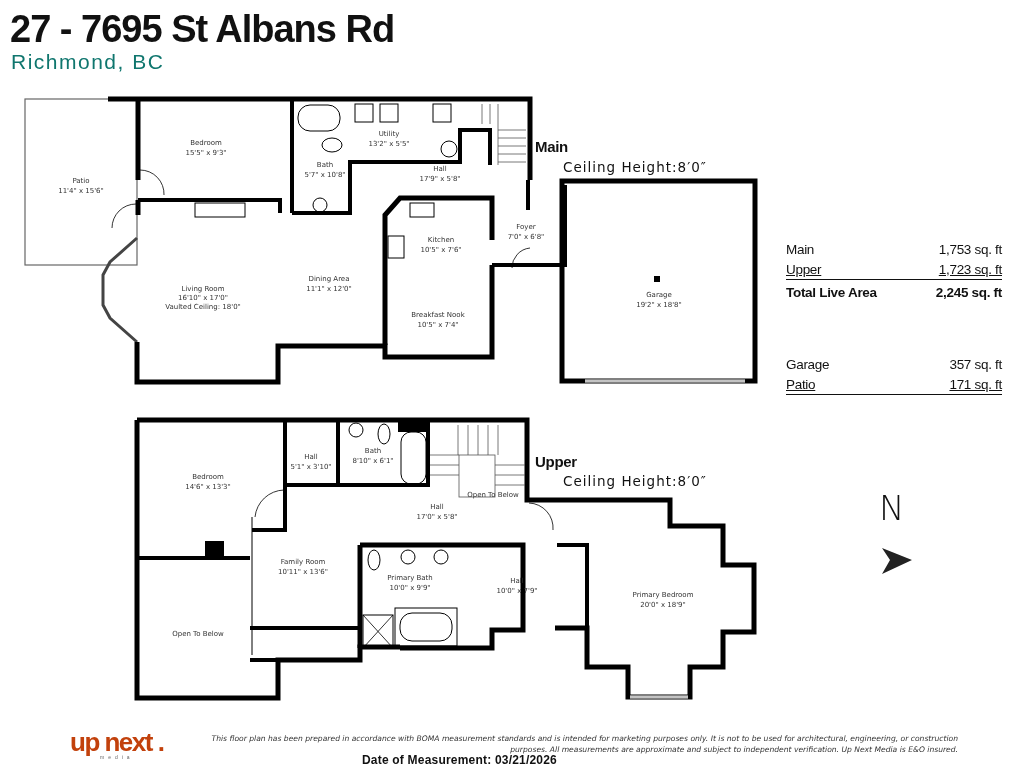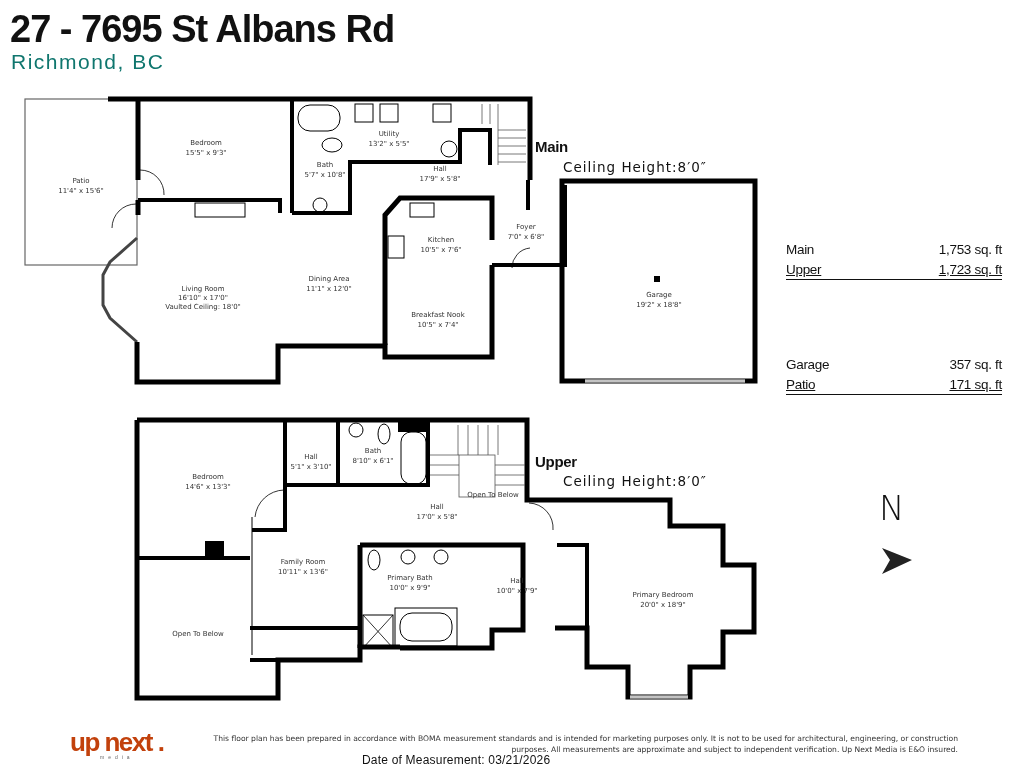--- a/index.html
+++ b/index.html
@@ -11,22 +11,22 @@
   .floor-name { position:absolute; font-size:15px; font-weight:700; color:#111; letter-spacing:-0.3px; }
   .ceiling { position:absolute; font-size:13.5px; color:#111; letter-spacing:1px; font-family:"DejaVu Sans", sans-serif;margin-left:28px; }
   .areas { position:absolute; left:786px; width:216px; font-size:13.5px; color:#111; letter-spacing:-0.3px; }
   .area-row { display:flex; justify-content:space-between; height:21px; line-height:21px; }
   .area-row.underline { border-bottom:1.5px solid #111; height:19px; line-height:19px; margin-bottom:2px; }
   .area-row.underline span { text-decoration:underline; }
   .area-row.total { font-weight:700; }
   .north { position:absolute; left:879px; top:488px; font-size:34px; font-family:"DejaVu Sans", sans-serif; font-weight:300; color:#111; }
   .logo { position:absolute; left:70px; top:727px; font-size:26px; font-weight:700; letter-spacing:-1.5px; color:#c2410c; }
   .logo-sub { position:absolute; left:100px; top:754px; font-size:5px; letter-spacing:4px; color:#666; }
-  .disclaimer { position:absolute; left:186px; top:733px; width:772px; font-size:7.6px; color:#333; text-align:right; line-height:11px; font-family:"DejaVu Sans", sans-serif; }
-  .date { position:absolute; left:362px; top:753px; font-size:12px; font-weight:400; color:#111; letter-spacing:0.2px; }
+  .disclaimer { position:absolute; left:186px; top:733px; width:772px; font-size:7.6px; font-style:italic; color:#333; text-align:right; line-height:11px; font-family:"DejaVu Sans", sans-serif; }
+  .date { position:absolute; left:362px; top:753px; font-size:12px; font-weight:700; color:#111; letter-spacing:0.2px; }
 </style>
 </head>
 <body>
 
 <div class="title">27 - 7695 St Albans Rd</div>
 <div class="subtitle">Richmond, BC</div>
 
 <svg class="plan" width="1024" height="768" viewBox="0 0 1024 768">
 
   <g fill="none" stroke="#000">
@@ -188,20 +188,24 @@
 
 <div class="areas" style="top:239px;">
   <div class="area-row">
     <span>Main</span>
       <span>1,753 sq. ft</span>
   </div>
   <div class="area-row underline">
     <span>Upper</span>
       <span>1,723 sq. ft</span>
   </div>
+  <div class="area-row total">
+    <span>Total Live Area</span>
+      <span>2,245 sq. ft</span>
+  </div>
 </div>
 
 <div class="areas" style="top:354px;">
   <div class="area-row">
     <span>Garage</span>
       <span>357 sq. ft</span>
   </div>
   <div class="area-row underline">
     <span>Patio</span>
       <span>171 sq. ft</span>

